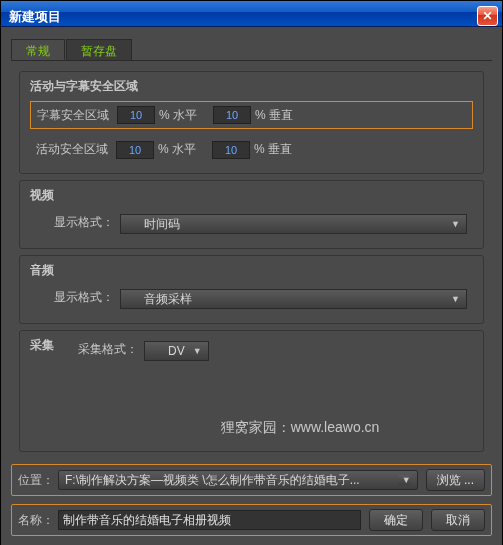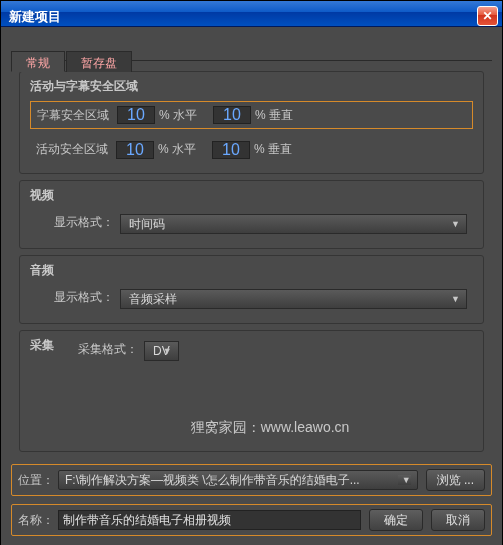--- a/index.html
+++ b/index.html
@@ -7,38 +7,38 @@
   
   .window { width: 503px; height: 545px; border: 1px solid #000; background: #4a4a4a; }
   
   .titlebar { height: 26px; background: linear-gradient(to bottom, #3478d6 0%, #0d5ac8 45%, #003aa5 46%, #0050c0 100%); display: flex; align-items: flex-end; padding: 0 4px 0 8px; color: #fff; font-size: 13px; font-weight: bold; border-bottom: 1px solid #001a5c; }
   .titlebar .title { flex: 1; }
   .close-btn { width: 21px; height: 20px; background: linear-gradient(to bottom, #f49e8e, #e6573a 45%, #d0341e 46%, #e45338); border: 1px solid #fff; border-radius: 3px; color: #fff; font-size: 12px; font-weight: bold; display: flex; align-items: center; justify-content: center; cursor: pointer; }
   
   .body { padding: 12px 10px 10px 10px; background: #4a4a4a; height: calc(545px - 26px); display: flex; flex-direction: column; }
   
   .tabs { display: flex; height: 22px; border-bottom: 1px solid #2a2a2a; }
-  .tab { padding: 3px 14px; font-size: 12px; color: #fca5a5; background: #3a3a3a; border: 1px solid #2a2a2a; border-bottom: none; margin-right: 1px; cursor: pointer; position: relative; top: 12px; }
+  .tab { padding: 3px 14px; font-size: 12px; color: #84cc16; background: #3a3a3a; border: 1px solid #2a2a2a; border-bottom: none; margin-right: 1px; cursor: pointer; position: relative; top: 0px; }
   .tab.active { background: #4a4a4a; border-bottom: 1px solid #4a4a4a; z-index: 1; }
   
   .panel { flex: 1; padding: 10px 8px 6px 8px; display: flex; flex-direction: column; }
   
   .group { border: 1px solid #353535; border-radius: 3px; padding: 6px 10px 10px 10px; margin-bottom: 6px; }
   .group-title { color: #c8c8c8; font-size: 12px; margin-bottom: 6px; font-weight: bold; }
   
   .hl-row { border: 1px solid #d68a2a; border-radius: 0; padding: 4px 6px; display: flex; align-items: center; margin-bottom: 8px; }
   .plain-row { padding: 4px 6px; display: flex; align-items: flex-start; }
   
   .label { color: #c8c8c8; font-size: 12px; }
   .label-right { width: 78px; text-align: right; color: #c8c8c8; font-size: 12px; margin-right: 6px; }
   
-  .num-input { width: 38px; height: 18px; background: #333; border: 1px solid #222; color: #6aa8ff; font-size: 16px; text-align: center; margin: 0 4px; }
+  .num-input { width: 38px; height: 18px; background: #333; border: 1px solid #222; color: #6aa8ff; font-size: 11px; text-align: center; margin: 0 4px; }
   .pct { color: #c8c8c8; font-size: 12px; margin-right: 12px; }
   
-  .dropdown { flex: 1; height: 20px; background: linear-gradient(to bottom, #5a5a5a, #3e3e3e); border: 1px solid #2a2a2a; border-radius: 0; display: flex; align-items: center; padding: 0 8px; color: #d8d8d8; font-size: 12px; cursor: pointer; position: relative; }
+  .dropdown { flex: 1; height: 20px; background: linear-gradient(to bottom, #5a5a5a, #3e3e3e); border: 1px solid #2a2a2a; border-radius: 0; display: flex; align-items: center; padding: 0 23px; color: #d8d8d8; font-size: 12px; cursor: pointer; position: relative; }
   .dropdown .arrow { position: absolute; right: 6px; color: #c8c8c8; font-size: 9px; }
   
   .watermark { color: #c8c8c8; font-size: 14px; padding: 4px 6px; margin-top: auto; }
   .loc-row { border: 1px solid #d68a2a; border-radius: 2px; padding: 4px 6px; display: flex; align-items: center; margin-bottom: 8px; }
   .name-row { border: 1px solid #d68a2a; border-radius: 2px; padding: 4px 6px; display: flex; align-items: center; }
   
   .path-dd { flex: 1; height: 20px; background: linear-gradient(to bottom, #5a5a5a, #3e3e3e); border: 1px solid #2a2a2a; border-radius: 2px; display: flex; align-items: center; padding: 0 6px; color: #d8d8d8; font-size: 12px; cursor: pointer; position: relative; overflow: hidden; white-space: nowrap; }
   .path-dd .arrow { position: absolute; right: 6px; color: #c8c8c8; font-size: 9px; background: linear-gradient(to bottom, #5a5a5a, #3e3e3e); padding-left: 4px; }
   
   .text-input { flex: 1; height: 20px; background: #333; border: 1px solid #222; color: #e0e0e0; font-size: 12px; padding: 0 4px; }

